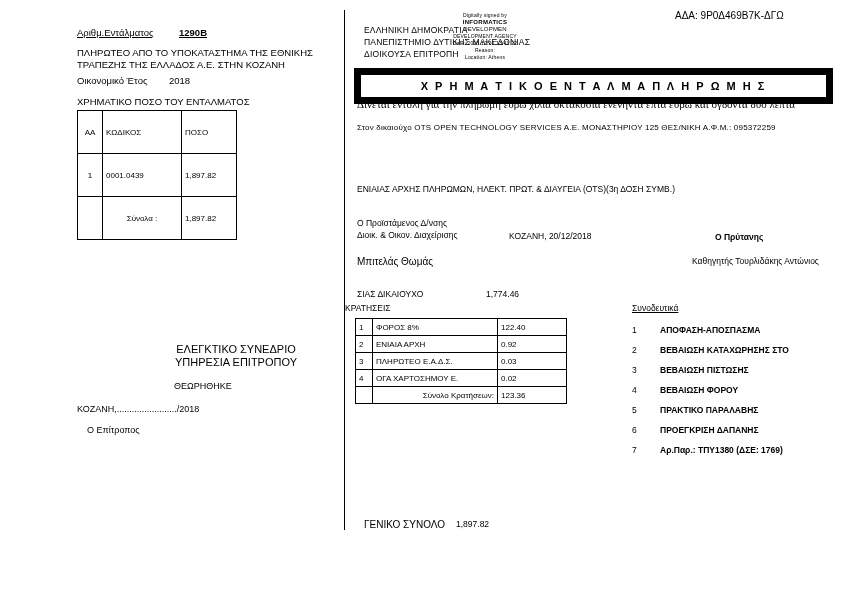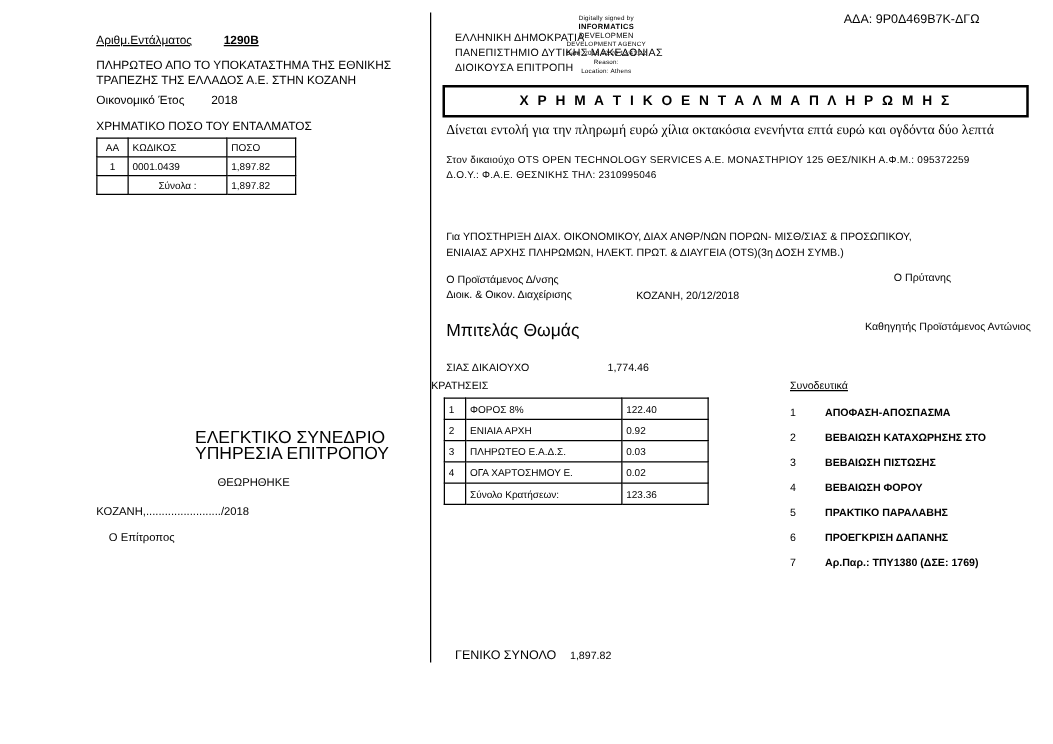--- a/index.html
+++ b/index.html
@@ -55,34 +55,35 @@
   #poso-title { left: 38px; top: 96px; font-size: 9.5px; }
 
   table.amt {
     position: absolute;
     left: 38px; top: 110px;
     border-collapse: collapse;
     font-size: 8px;
   }
   table.amt td, table.amt th {
     border: 1px solid #000;
-    padding: 1px 3px;
+    padding: 15px 3px;
     height: 12px;
     font-weight: normal;
     text-align: left;
   }
   table.amt .c-aa { width: 18px; text-align: center; }
   table.amt .c-kod { width: 72px; }
   table.amt .c-poso { width: 48px; }
   table.amt .sum-label { text-align: center; }
 
   #elegktiko {
     left: 117px; top: 343px;
+    text-align: center;
     width: 160px;
-    font-size: 14px;
+    font-size: 11px;
     line-height: 13px;
   }
   #theorithike { left: 135px; top: 381px; font-size: 9px; }
   #kozani-line { left: 38px; top: 404px; font-size: 9px; }
   #epitropos { left: 48px; top: 425px; font-size: 9px; }
 
   
   #org-block {
     left: 325px; top: 24px;
     font-size: 8.5px;
@@ -97,21 +98,21 @@
     width: 92px;
     color: #000;
   }
   #logo-block .l1 { font-weight: bold; letter-spacing: .3px; }
   #logo-block .l2 { letter-spacing: .2px; }
   #logo-block .l3 { font-size: 5px; letter-spacing: .2px; }
 
   #title-box {
     left: 315px; top: 68px;
     width: 465px; height: 22px;
-    border: 2px solid #000000;
+    border: 7px solid #000000;
   }
   #title-box .t {
     text-align: center;
     font-size: 11px;
     font-weight: bold;
     letter-spacing: 2px;
     line-height: 22px;
   }
 
   #entoli { left: 318px; top: 98px; font-size: 11px; font-family: Liberation Serif, serif; }
@@ -123,44 +124,44 @@
     letter-spacing: .2px;
   }
 
   #ypostirixi {
     left: 318px; top: 183px;
     font-size: 8.5px;
     line-height: 13px;
   }
 
   #proistamenos { left: 318px; top: 217px; font-size: 8.5px; line-height: 12px; }
-  #prytanis { left: 676px; top: 217px; font-size: 8.5px; }
+  #prytanis { left: 676px; top: 232px; font-size: 8.5px; font-weight: bold; }
   #kozani-date { left: 470px; top: 231px; font-size: 8.5px; }
-  #sig-left { left: 318px; top: 256px; font-size: 14px; }
+  #sig-left { left: 318px; top: 256px; font-size: 10px; }
   #sig-right { left: 653px; top: 256px; font-size: 8.5px; }
 
   #ston-dikaiouxo { left: 318px; top: 289px; font-size: 8.5px; }
   #ston-dikaiouxo-val { left: 447px; top: 289px; font-size: 8.5px; }
   #kratiseis-label { left: 306px; top: 303px; font-size: 8.5px; }
 
   table.kr {
     position: absolute;
     left: 316px; top: 318px;
     border-collapse: collapse;
     font-size: 8px;
   }
   table.kr td {
     border: 1px solid #000;
     height: 14px;
     padding: 1px 3px;
   }
   table.kr .c-n { width: 10px; }
   table.kr .c-name { width: 118px; }
   table.kr .c-val { width: 62px; }
-  table.kr .sumrow .c-name { text-align: left; }
+  table.kr .sumrow .c-name { text-align: right; }
 
   #synodeutika-title { left: 593px; top: 303px; font-size: 8.5px; text-decoration: underline; }
   #synodeutika-list { left: 593px; top: 325px; font-size: 8.5px; }
   #synodeutika-list .row { position: relative; height: 20px; }
   #synodeutika-list .num { position: absolute; left: 0; }
   #synodeutika-list .txt { position: absolute; left: 28px; white-space: nowrap; font-weight: bold; }
 
   #geniko-label { left: 325px; top: 519px; font-size: 10px; }
   #geniko-val { left: 417px; top: 519px; font-size: 8.5px; }
 </style>
@@ -228,36 +229,34 @@
   </div>
 
   <div class="abs" id="title-box">
     <div class="t">Χ Ρ Η Μ Α Τ Ι Κ Ο   Ε Ν Τ Α Λ Μ Α   Π Λ Η Ρ Ω Μ Η Σ</div>
   </div>
 
   <div class="abs" id="entoli">Δίνεται εντολή για την πληρωμή ευρώ χίλια οκτακόσια ενενήντα επτά ευρώ και ογδόντα δύο λεπτά</div>
 
   <div class="abs" id="dikaiouxos">
     <div>Στον δικαιούχο OTS OPEN TECHNOLOGY SERVICES A.E.    ΜΟΝΑΣΤΗΡΙΟΥ 125 ΘΕΣ/ΝΙΚΗ Α.Φ.Μ.: 095372259</div>
-    <div>Δ.Ο.Υ.: Φ.Α.Ε. ΘΕΣΝΙΚΗΣ ΤΗΛ: 2310995046</div>
   </div>
 
   <div class="abs" id="ypostirixi">
-    <div>Για ΥΠΟΣΤΗΡΙΞΗ  ΔΙΑΧ. ΟΙΚΟΝΟΜΙΚΟΥ, ΔΙΑΧ ΑΝΘΡ/ΝΩΝ ΠΟΡΩΝ- ΜΙΣΘ/ΣΙΑΣ &amp; ΠΡΟΣΩΠΙΚΟΥ,</div>
     <div>ΕΝΙΑΙΑΣ ΑΡΧΗΣ ΠΛΗΡΩΜΩΝ, ΗΛΕΚΤ. ΠΡΩΤ. &amp; ΔΙΑΥΓΕΙΑ (OTS)(3η ΔΟΣΗ  ΣΥΜΒ.)</div>
   </div>
 
   <div class="abs" id="proistamenos">
     <div>Ο Προϊστάμενος Δ/νσης</div>
     <div>Διοικ. &amp; Οικον. Διαχείρισης</div>
   </div>
   <div class="abs" id="prytanis">Ο Πρύτανης</div>
   <div class="abs" id="kozani-date">ΚΟΖΑΝΗ, 20/12/2018</div>
   <div class="abs" id="sig-left">Μπιτελάς  Θωμάς</div>
-  <div class="abs" id="sig-right">Καθηγητής Προϊστάμενος Αντώνιος</div>
+  <div class="abs" id="sig-right">Καθηγητής Τουρλιδάκης Αντώνιος</div>
 
   <div class="abs" id="ston-dikaiouxo">ΣΙΑΣ ΔΙΚΑΙΟΥΧΟ</div>
   <div class="abs" id="ston-dikaiouxo-val">1,774.46</div>
   <div class="abs" id="kratiseis-label">ΚΡΑΤΗΣΕΙΣ</div>
 
   <table class="kr">
     <tbody>
         <tr>
       <td class="c-n">1</td>
       <td class="c-name">ΦΟΡΟΣ 8%</td>

